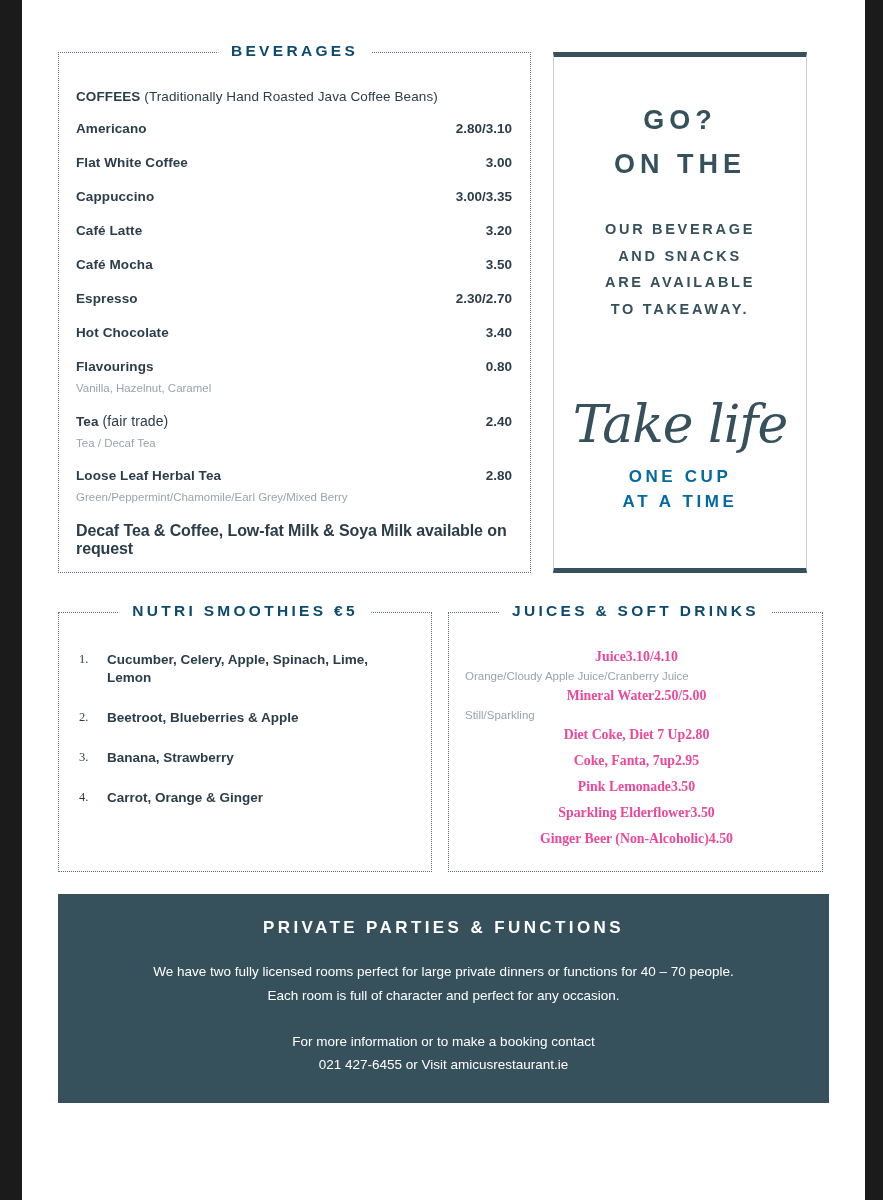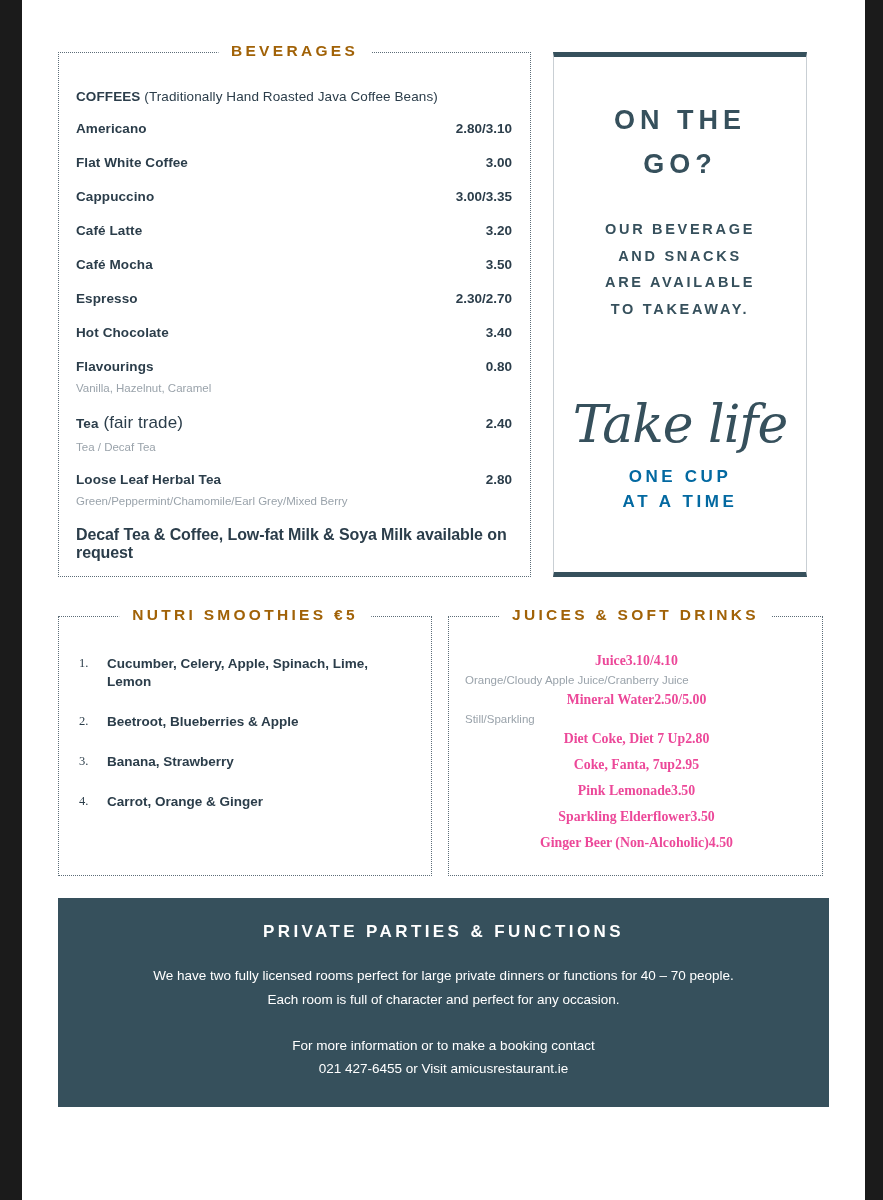--- a/index.html
+++ b/index.html
@@ -35,21 +35,21 @@
     background: #ffffff;
   }
   .sec-title {
     position: absolute;
     top: -11px;
     left: 50%;
     transform: translateX(-50%);
     background: #ffffff;
     padding: 0 13px;
     white-space: nowrap;
-    color: #a16207;
+    color: #0c4a6e;
     font-size: 15.5px;
     font-weight: bold;
     letter-spacing: 3.3px;
   }
 
   
   .top-row { display: flex; align-items: stretch; gap: 22px; }
 
   .beverages { width: 473px; padding: 36px 18px 14px 17px; }
 
@@ -65,21 +65,21 @@
   .row {
     display: flex;
     justify-content: space-between;
     align-items: baseline;
     font-size: 13.5px;
     color: #2b3d4a;
     font-weight: bold;
     margin-bottom: 19px;
   }
   .row .nm { letter-spacing: .1px; }
-  .row .nm em { font-style: normal; font-weight: normal; font-size: 17px; }
+  .row .nm em { font-style: normal; font-weight: normal; font-size: 14px; }
   .row .pr { font-weight: bold; white-space: nowrap; }
 
   .sub {
     font-size: 11.5px;
     color: #9aa3ab;
     font-weight: normal;
     margin-top: -11px;
     margin-bottom: 19px;
   }
 
@@ -254,22 +254,22 @@
               <div class="pr">2.80</div>
             </div>
             <div class="sub">Green/Peppermint/Chamomile/Earl Grey/Mixed Berry</div>
           </div>
 
         <div class="note">Decaf Tea &amp; Coffee, Low-fat Milk &amp; Soya Milk available on request</div>
       </section>
 
       <aside class="otg">
         <div class="otg-h">
+          <div>GO?</div>
           <div>ON THE</div>
-          <div>GO?</div>
         </div>
         <div class="otg-sub">
           <div>OUR BEVERAGE</div>
           <div>AND SNACKS</div>
           <div>ARE AVAILABLE</div>
           <div>TO TAKEAWAY.</div>
         </div>
         <div class="otg-script">Take life</div>
         <div class="otg-tag">
           <div>ONE CUP</div>

